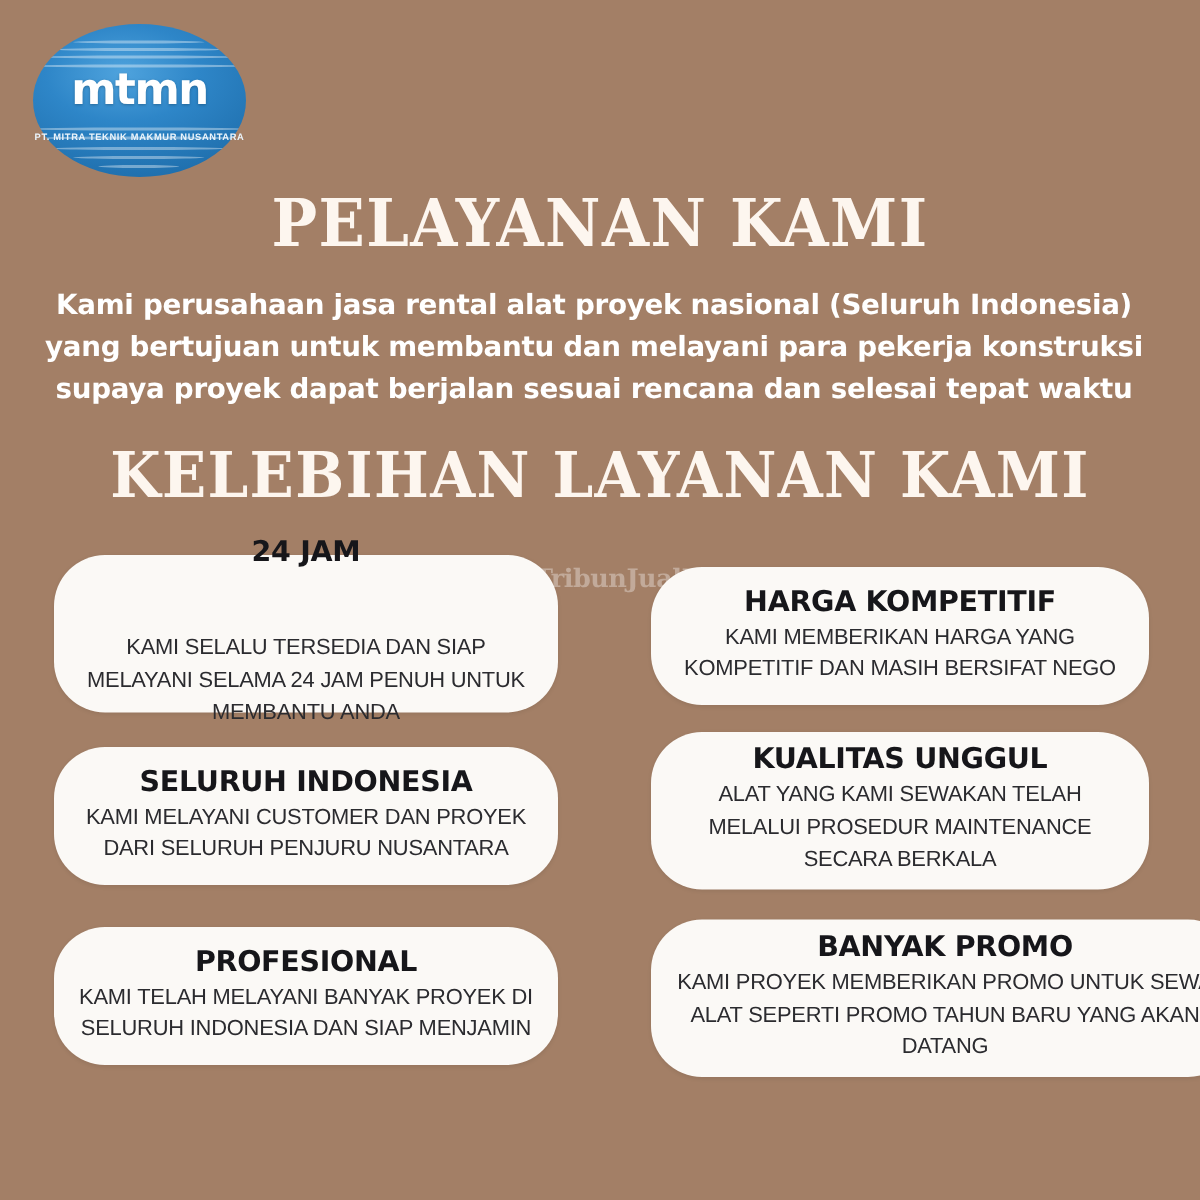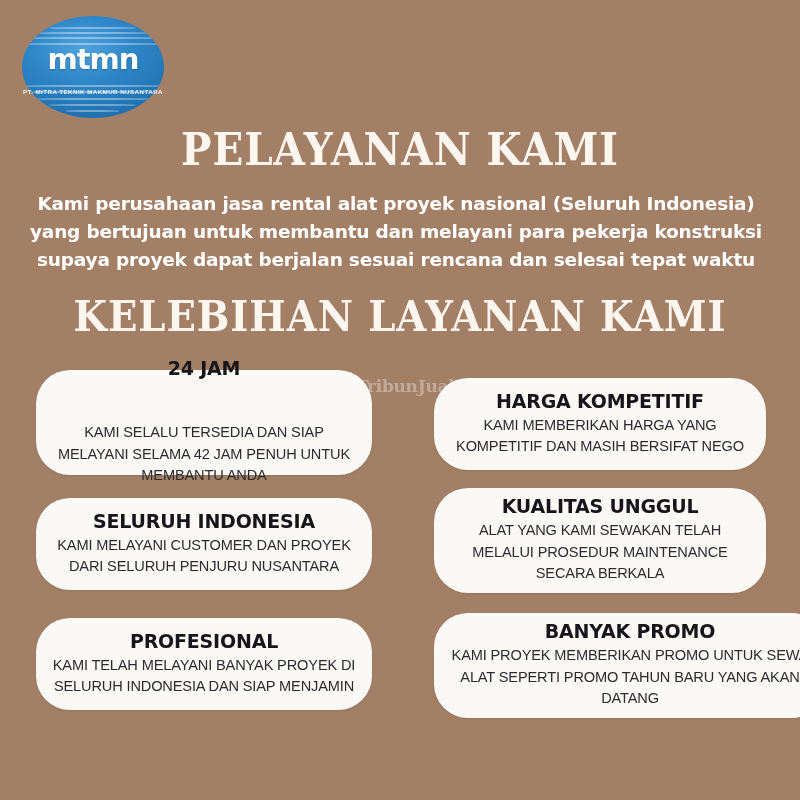--- a/index.html
+++ b/index.html
@@ -188,21 +188,21 @@
 <p id="intro-paragraph">Kami perusahaan jasa rental alat proyek nasional (Seluruh Indonesia) yang bertujuan untuk membantu dan melayani para pekerja konstruksi supaya proyek dapat berjalan sesuai rencana dan selesai tepat waktu</p>
 
 <div id="title-2" class="display-heading">KELEBIHAN LAYANAN KAMI</div>
 
 <div id="watermark">TribunJualBeli</div>
 
 <div id="cards">
 
   <div class="card" id="card-0">
     <div class="card-title">24 JAM</div>
-    <div class="card-body">KAMI SELALU TERSEDIA DAN SIAP MELAYANI SELAMA 42 JAM PENUH UNTUK MEMBANTU ANDA</div>
+    <div class="card-body">KAMI SELALU TERSEDIA DAN SIAP MELAYANI SELAMA 24 JAM PENUH UNTUK MEMBANTU ANDA</div>
   </div>
 
   <div class="card" id="card-2">
     <div class="card-title">SELURUH INDONESIA</div>
     <div class="card-body">KAMI MELAYANI CUSTOMER DAN PROYEK DARI SELURUH PENJURU NUSANTARA</div>
   </div>
 
   <div class="card" id="card-1">
     <div class="card-title">HARGA KOMPETITIF</div>
     <div class="card-body">KAMI MEMBERIKAN HARGA YANG KOMPETITIF DAN MASIH BERSIFAT NEGO</div>

